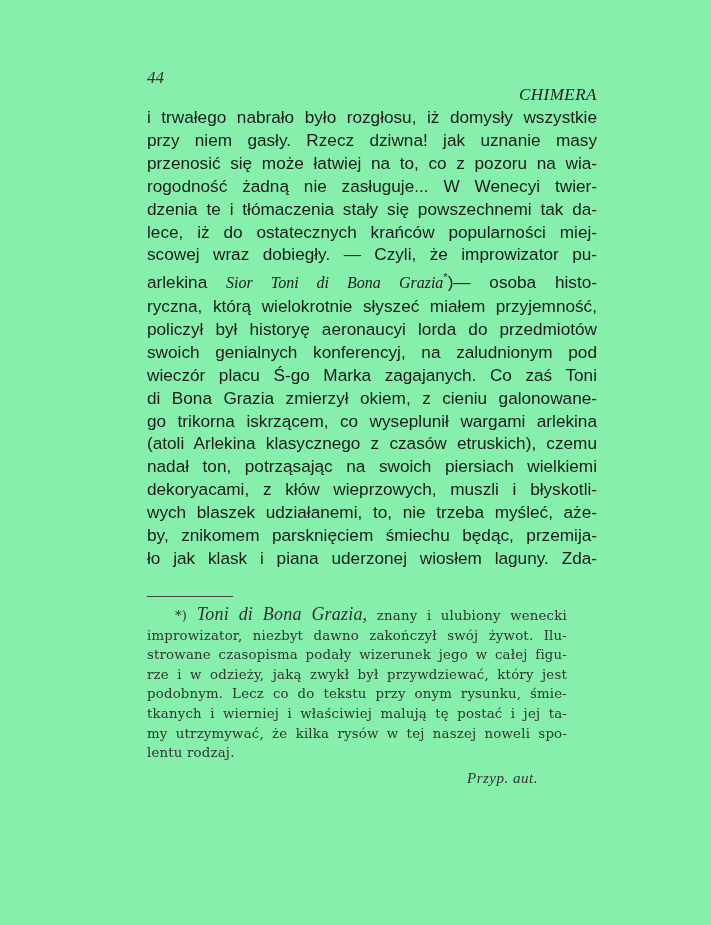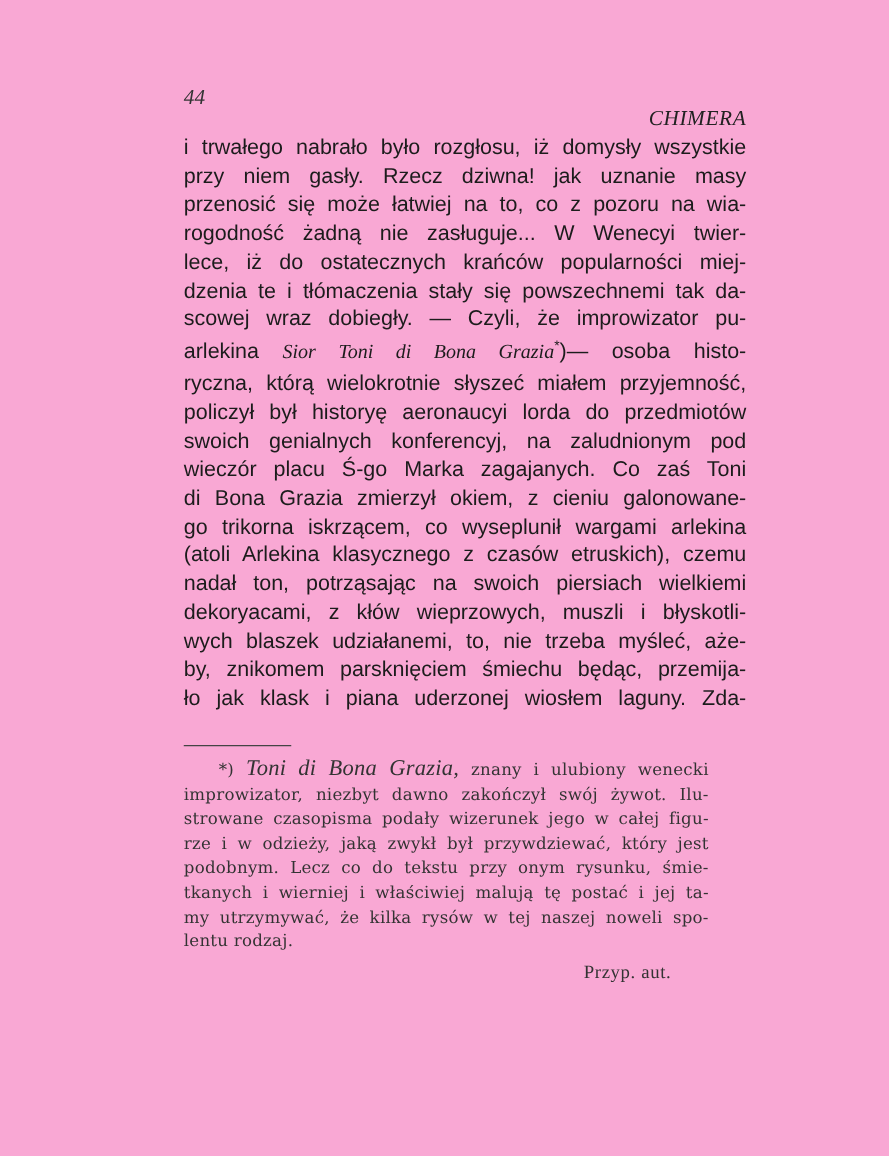--- a/index.html
+++ b/index.html
@@ -3,21 +3,21 @@
   <meta charset="utf-8">
   <style>
     html, body { margin: 0; padding: 0; }
     body {
       width: 711px; height: 925px;
       background: #f6f6f4;
       position: relative;
       overflow: hidden;
       color: #1a1a1a;
     }
-    .page { position: absolute; left: 0; top: 0; width: 711px; height: 925px; background: #f9a8d4; }
+    .page { position: absolute; left: 0; top: 0; width: 711px; height: 925px; background: #86efac; }
     .header {
       position: absolute; left: 147px; top: 68px; width: 450px; height: 24px;
       font-family: "Liberation Serif", serif; font-style: italic;
     }
     .page-number { position: absolute; left: 0; top: 0; font-size: 17px; color: #333; }
     .running-title { position: absolute; right: 0; top: -3px; font-size: 17px; letter-spacing: 0.5px; color: #222; margin-top: 20px; }
     .body-text {
       position: absolute; left: 147px; top: 106px; width: 450px;
       font-family: "Liberation Sans", sans-serif;
       font-size: 17.2px; line-height: 22.9px;
@@ -36,40 +36,40 @@
       font-size: 13.3px; line-height: 19.6px;
       color: #333;
       letter-spacing: 0.2px;
     }
     .footnote .line { display: block; text-align: justify; text-align-last: justify; white-space: nowrap; }
     .footnote .line.first { padding-left: 28px; }
     .footnote .line.final { text-align-last: left; }
     .footnote em { font-family: "Liberation Serif", serif; font-style: italic; font-size: 18px; }
     .signature {
       position: absolute; left: 467px; top: 770px;
-      font-family: "Liberation Serif", serif; font-size: 15px; color: #333;
+      font-family: "Liberation Serif", serif; font-style: italic; font-size: 15px; color: #333;
       letter-spacing: 0.5px;
     }
   </style>
 </head>
 <body>
 
 <div class="page">
   <div class="header">
     <span class="page-number">44</span>
     <span class="running-title">CHIMERA</span>
   </div>
 
   <div class="body-text">
     <span class="line">i trwałego nabrało było rozgłosu, iż domysły wszystkie</span>
     <span class="line">przy niem gasły.  Rzecz  dziwna!  jak  uznanie  masy</span>
     <span class="line">przenosić się może łatwiej na to,  co  z pozoru na wia-</span>
     <span class="line">rogodność  żadną  nie  zasługuje...   W Wenecyi twier-</span>
+    <span class="line">dzenia te i tłómaczenia  stały się powszechnemi tak da-</span>
     <span class="line">lece,  iż  do  ostatecznych  krańców  popularności  miej-</span>
-    <span class="line">dzenia te i tłómaczenia  stały się powszechnemi tak da-</span>
     <span class="line">scowej  wraz  dobiegły.  — Czyli,  że  improwizator  pu-</span>
     <span class="line"><span>arlekina</span> <em>Sior Toni di Bona Grazia</em><sup>*</sup><span>)— osoba histo-</span></span>
     <span class="line">ryczna, którą wielokrotnie słyszeć miałem przyjemność,</span>
     <span class="line">policzył był historyę aeronaucyi lorda do przedmiotów</span>
     <span class="line">swoich  genialnych  konferencyj,  na  zaludnionym  pod</span>
     <span class="line">wieczór  placu  Ś-go  Marka  zagajanych.   Co zaś Toni</span>
     <span class="line">di Bona Grazia zmierzył okiem,  z  cieniu  galonowane-</span>
     <span class="line">go trikorna iskrzącem, co wyseplunił wargami arlekina</span>
     <span class="line">(atoli Arlekina klasycznego z czasów  etruskich),  czemu</span>
     <span class="line">nadał  ton,  potrząsając  na  swoich  piersiach  wielkiemi</span>

